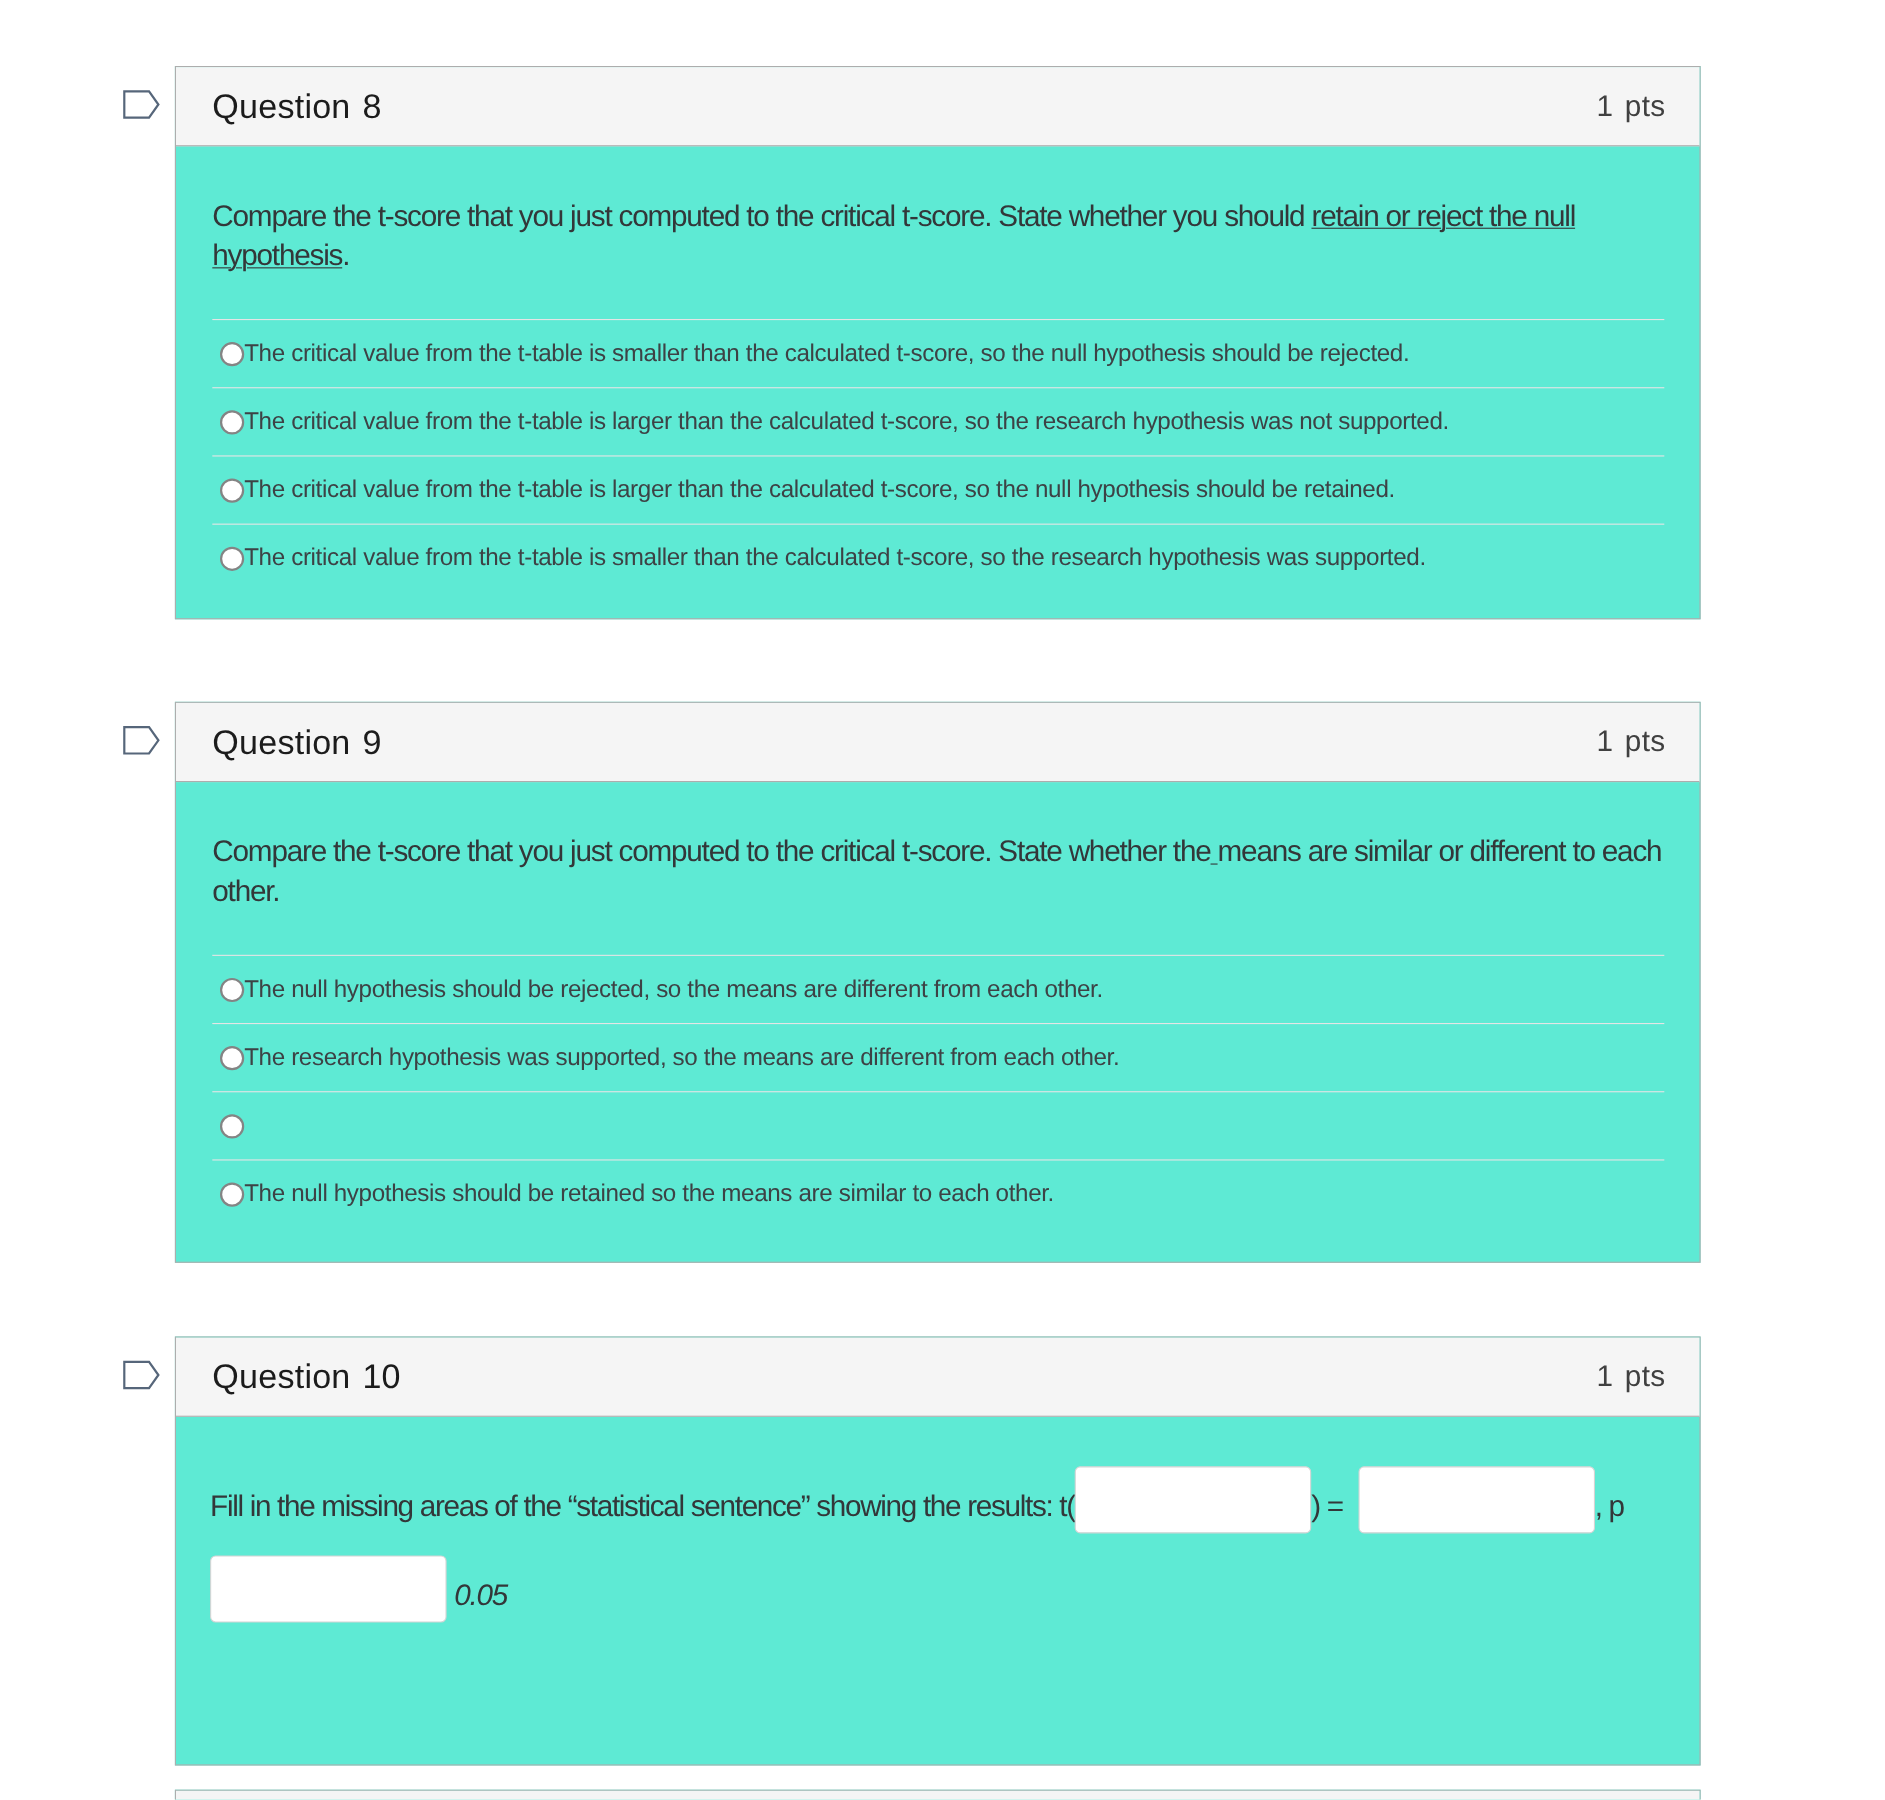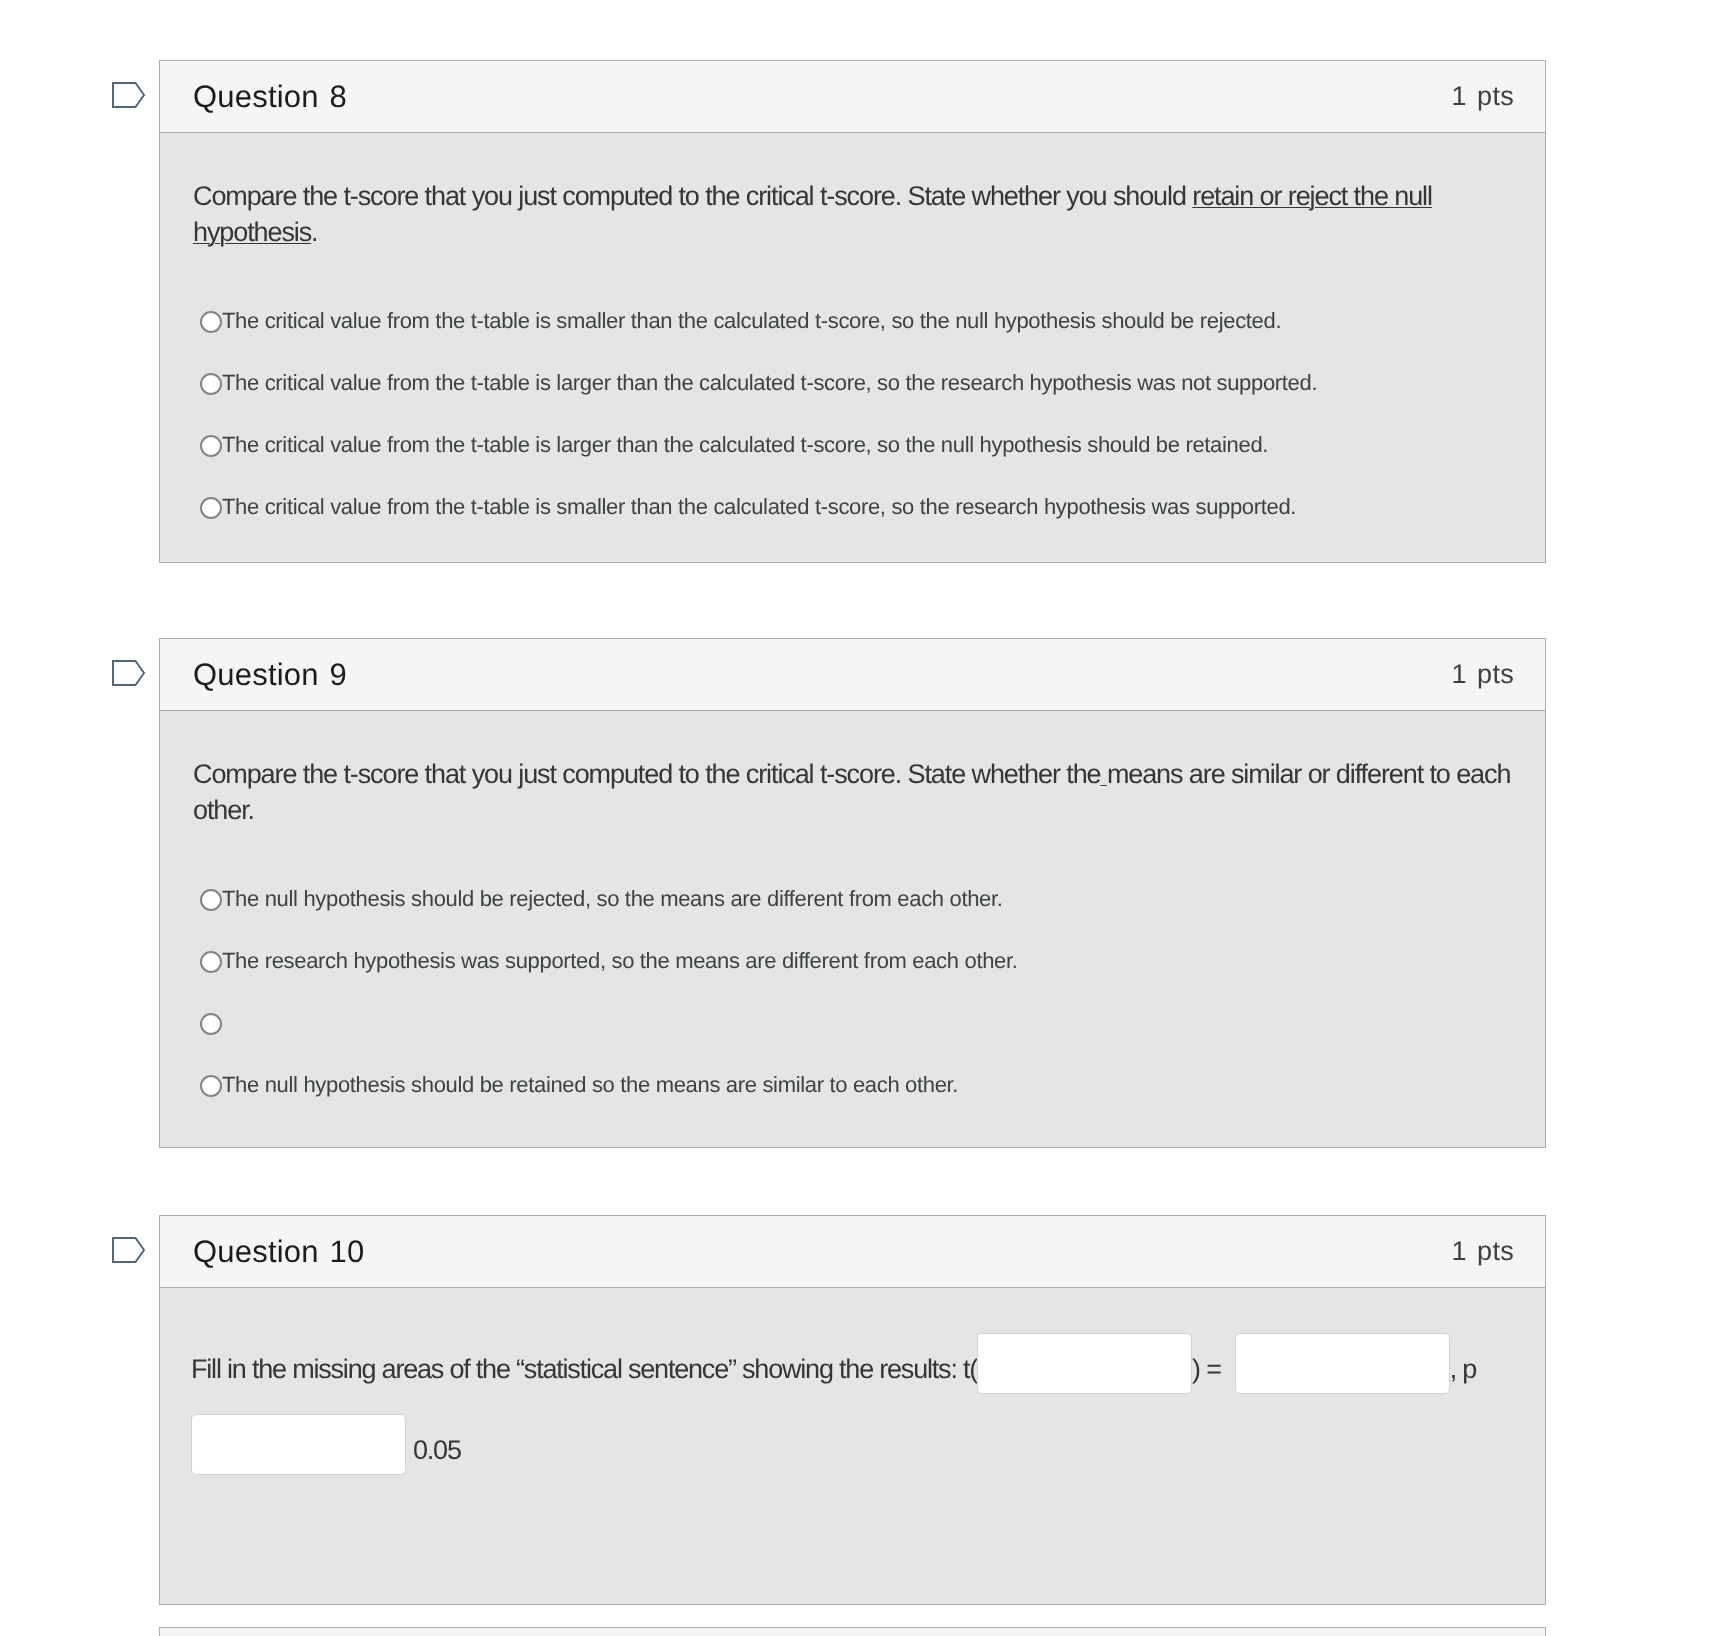--- a/index.html
+++ b/index.html
@@ -4,21 +4,21 @@
 <title>Quiz Questions</title>
 <style>
   html,body{margin:0;padding:0;background:#ffffff;}
   body{font-family:"Liberation Sans",sans-serif;-webkit-font-smoothing:antialiased;text-rendering:geometricPrecision;}
   .page{position:relative;width:1714px;height:1636px;overflow:hidden;background:#fff;will-change:transform;}
 
   .question{position:absolute;left:0;width:1714px;}
   .flag-icon{position:absolute;left:109px;width:38px;height:32px;overflow:visible;}
 
   .qbox{position:absolute;left:159px;width:1387px;border:1px solid #adadad;
-        background:#e5e5e5;box-sizing:border-box;}
+        background:#5eead4;box-sizing:border-box;}
   .qhead{height:72px;background:#f5f5f5;border-bottom:1px solid #adadad;
          display:flex;align-items:center;justify-content:space-between;
          padding:0 31px 0 33px;box-sizing:border-box;}
   .qname{font-size:31px;color:#1c1c1c;font-weight:400;line-height:1;letter-spacing:0.2px;word-spacing:2px;}
   .qpts{font-size:27px;color:#404040;line-height:1;letter-spacing:0.3px;word-spacing:2.5px;}
 
   .qbody{padding:0 22px 0 33px;}
   .qtext{font-size:27px;line-height:36px;color:#333739;margin:0;letter-spacing:-1.1px;}
   .qtext u{text-decoration:underline;text-underline-offset:2px;
            text-decoration-thickness:1.4px;text-decoration-color:#333739;}
@@ -31,21 +31,21 @@
   .anstext{font-size:22px;color:#3d4245;line-height:1.2;letter-spacing:-0.33px;}
 
   .qbody10{position:relative;}
   .fillrow{position:absolute;left:31px;font-size:27px;color:#333739;letter-spacing:-1.2px;
            line-height:61px;white-space:nowrap;}
 
   .fillin{display:inline-block;width:215px;height:61px;border:1px solid #d4d4d4;
           border-radius:5px;background:#fff;vertical-align:middle;box-sizing:border-box;
           position:relative;top:-7px;}
   .gap{letter-spacing:-1.2px;padding-right:14px;}
-  .tailgap{padding-left:7px;}
+  .tailgap{padding-left:7px;font-style:italic;}
 </style>
 </head>
 <body>
 
 <div class="page">
 
   <div class="question" style="top:60px;">
     <svg class="flag-icon" style="top:17px;" viewBox="0 0 36 32">
       <path d="M3 6 H25.5 L34 18 L25.5 30 H3 Z" fill="#ffffff" stroke="#56667a" stroke-width="2" stroke-linejoin="miter" stroke-linecap="butt"></path>
     </svg>

